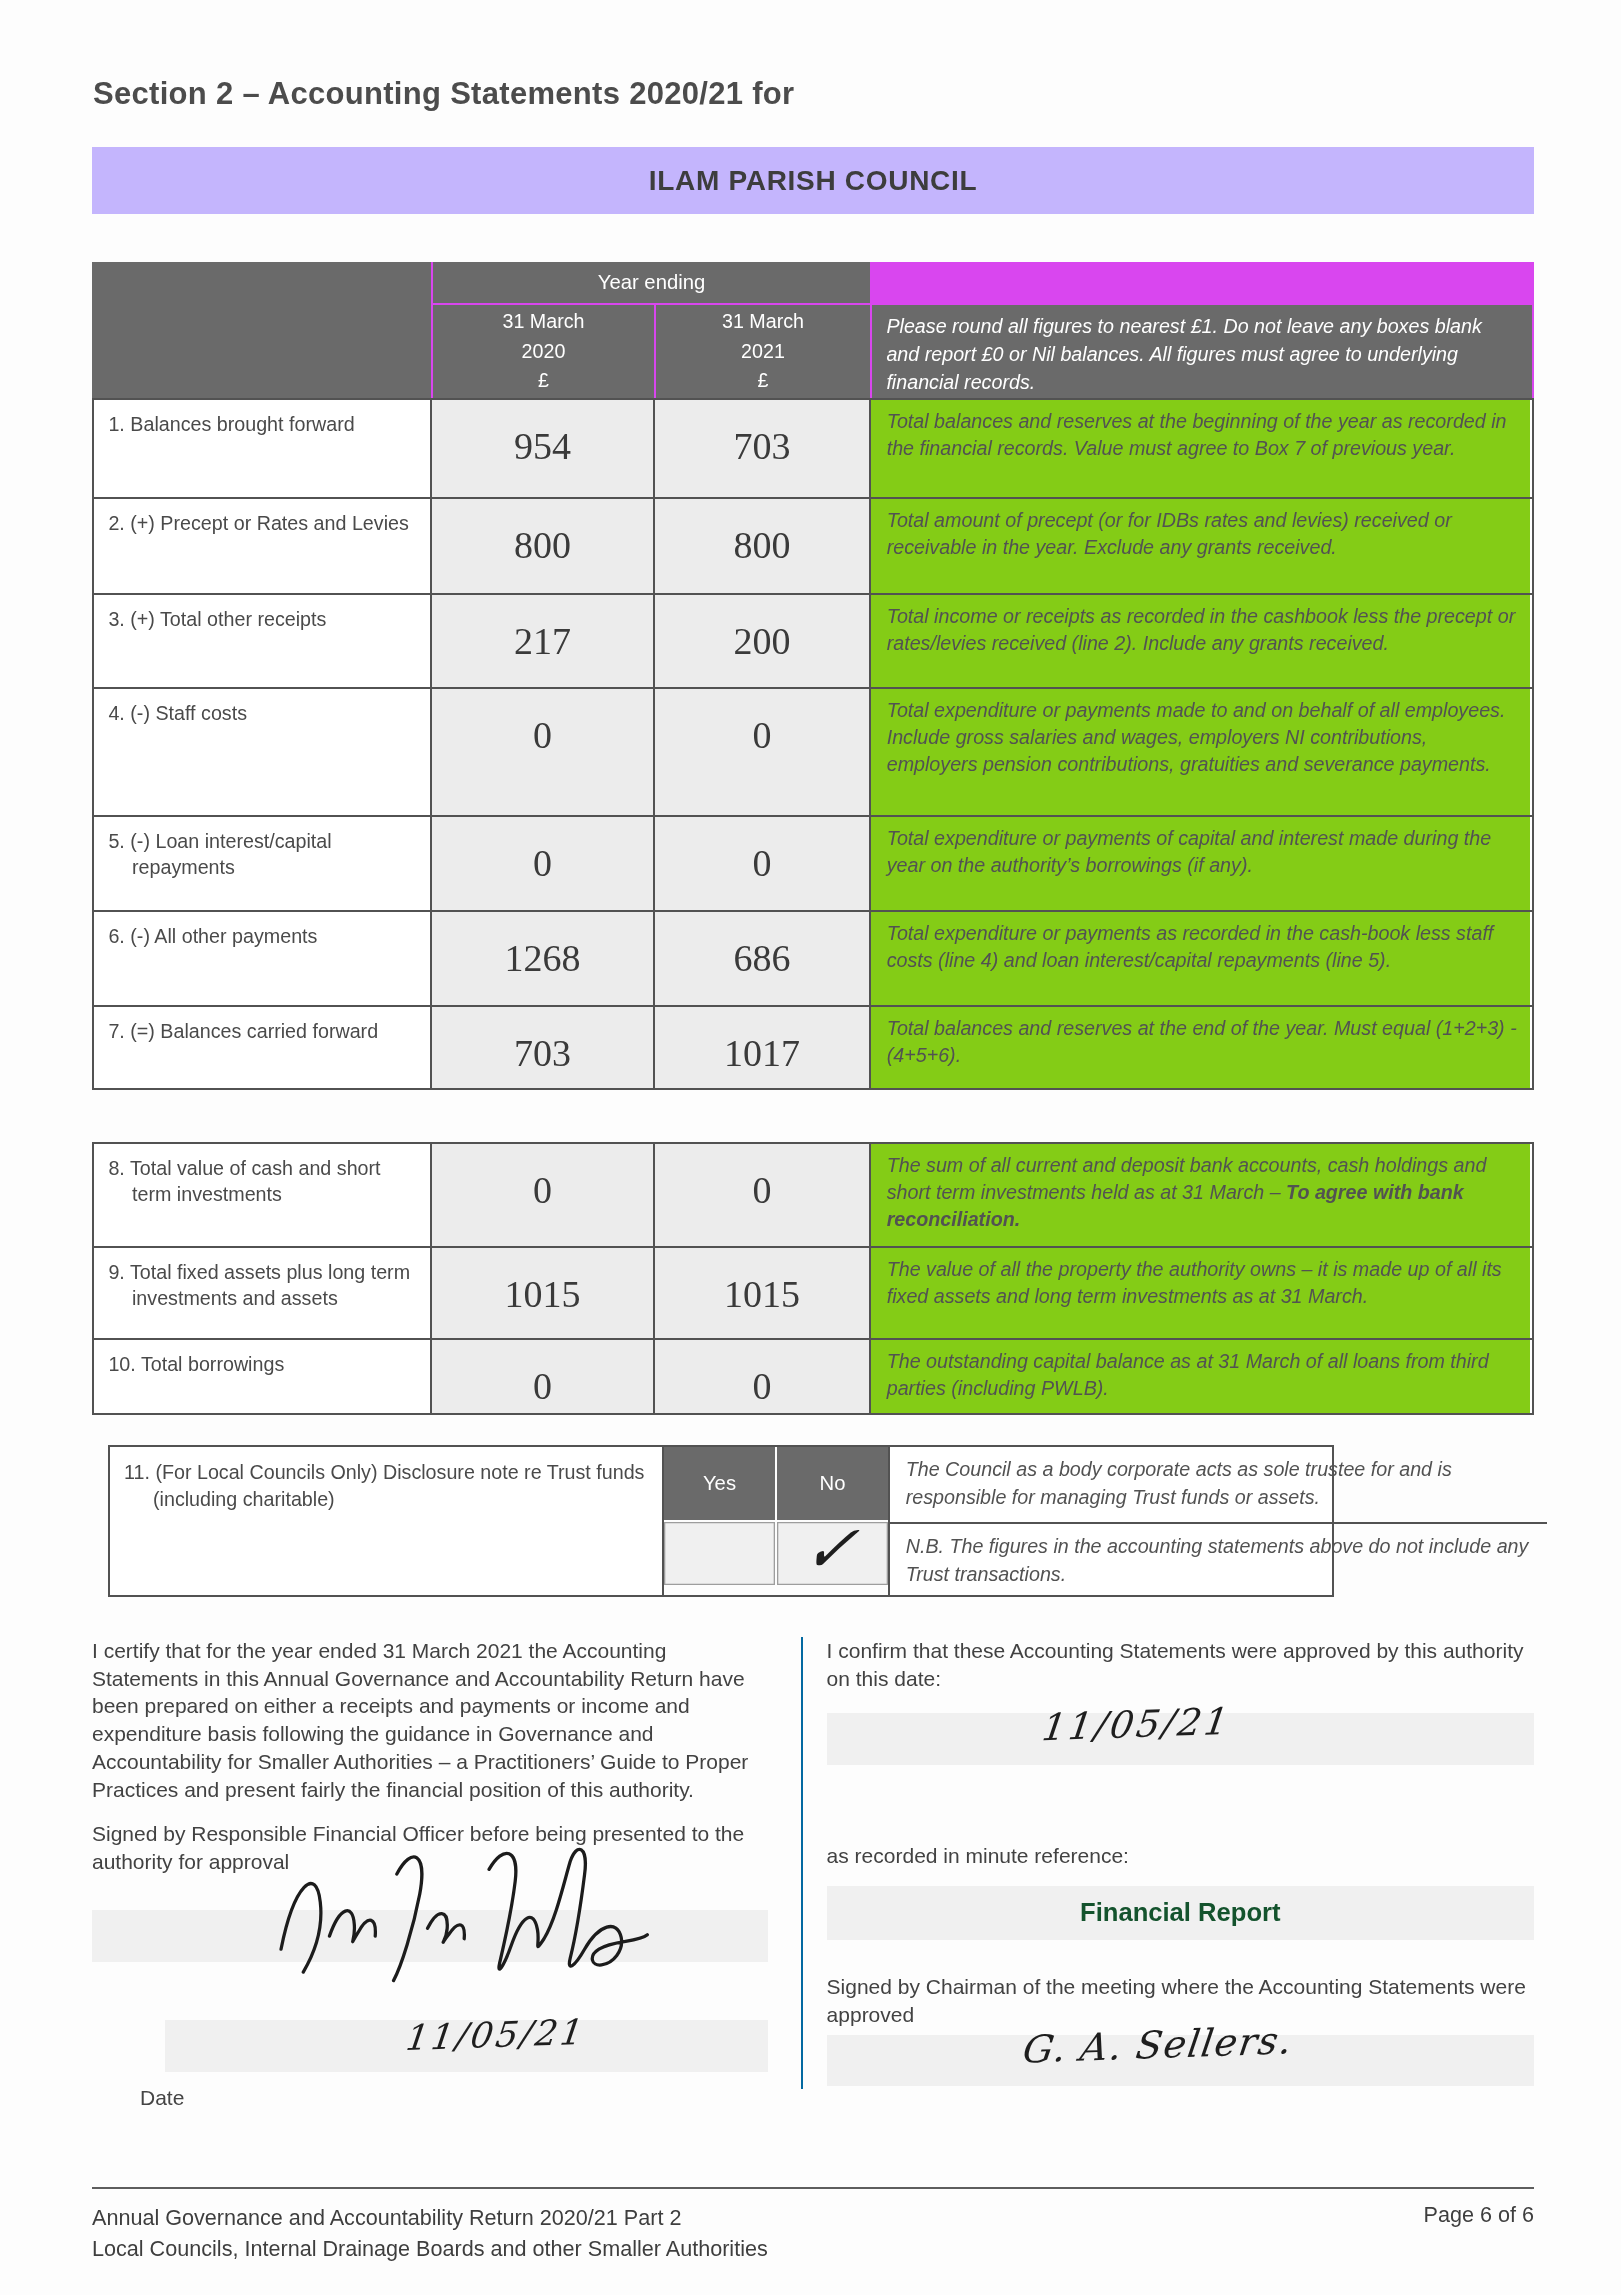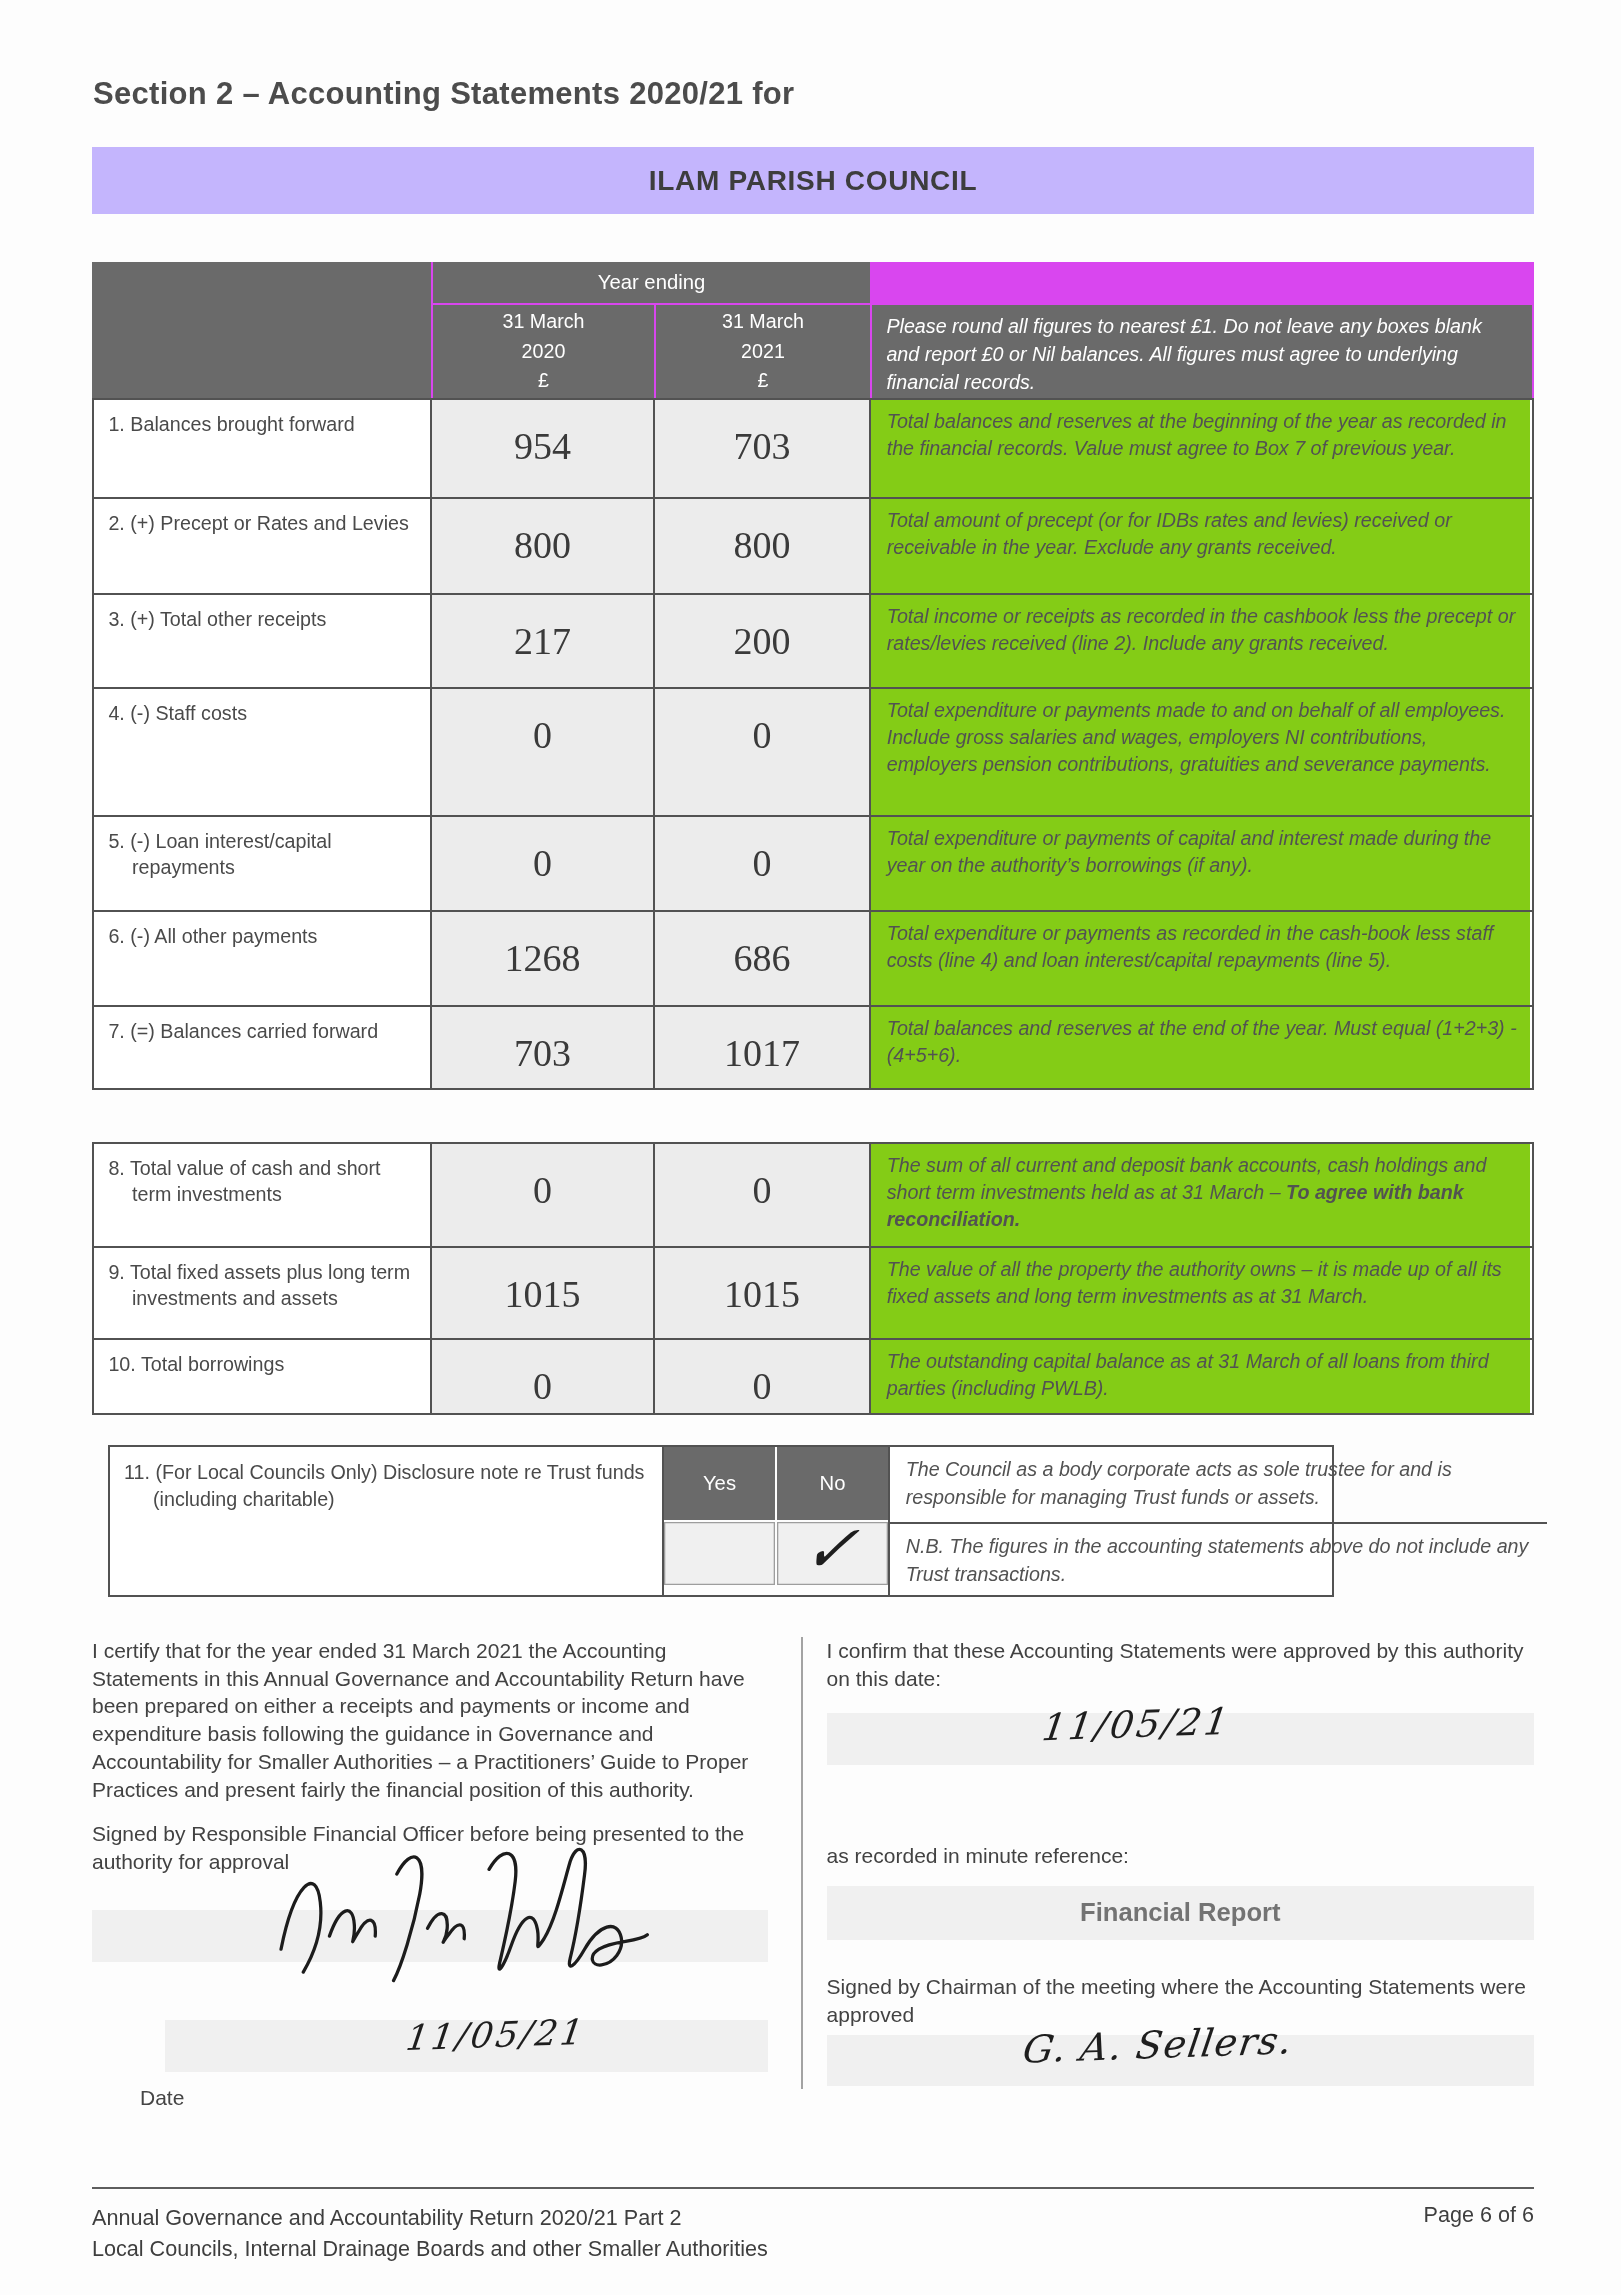--- a/index.html
+++ b/index.html
@@ -80,21 +80,21 @@
   }
   .t3-hdr { display:flex; align-items:center; justify-content:center; font-size:20.3px; }
   .t3-chk { background:#f0f0f0; box-shadow: inset 0 0 0 1.3px #9d9d9d; display:flex; align-items:center; justify-content:center; }
   .check-glyph { font-size: 64px; color: #5d5d5d; transform: rotate(7deg); margin-top: -9.2px; }
   .t3-notes { border-left: 2px solid #525252; display:flex; flex-direction:column; }
   .t3-note1 { min-height: 75px; padding: 9.2px 13px 3.9px 15.7px; font-style: italic; font-size: 19.7px; color:#525252; line-height:1.4; }
   .t3-note2 { border-top: 2px solid #525252; flex: 1; padding: 9.2px 13px 6.6px 15.7px; font-style: italic; font-size: 19.7px; color:#525252; line-height:1.4; }
 
   
   .bottom { position: absolute; left: 92px; top: 1637px; width: 1442px; height: 452px; display: flex; }
-  .bleft { width: 711px; border-right: 2px solid #a3a3a3; padding-right: 33px; }
+  .bleft { width: 711px; border-right: 2px solid #0369a1; padding-right: 33px; }
   .bright { flex: 1; padding-left: 23.6px; }
   .bodytext { font-size: 21px; color: #424242; line-height: 1.32; }
   .cert-par { margin-bottom: 17px; }
   .sig-area { position: relative; height: 131px; }
   .band { background: #f0f0f0; }
   .sig-band { position: absolute; left: 0; right: 0; top: 34px; height: 52px; }
   .sig-svg { position: absolute; left: 164px; top: -38px; }
   .date-area { position: relative; height: 77px; margin-top: 2.6px; }
   .date-band { position: absolute; left: 73px; right: 0; top: 10.5px; height: 52px; }
   .hand {
@@ -103,21 +103,21 @@
     transform: skewX(-10deg) rotate(-2deg);
   }
   .rfo-date { position: absolute; left: 315px; top: 5.2px; font-size: 35px; }
   .date-lbl { font-size: 21px; color: #454545; margin-left: 48px; }
 
   .confirm-par { margin-bottom: 21px; }
   .appr-band { position: relative; height: 52px; margin-bottom: 5.2px; }
   .appr-date { position: absolute; left: 216px; top: -10.5px; font-size: 37px; }
   .minute-label { margin-top: 77px; margin-bottom: 15.7px; }
   .minute-band { height: 54px; display: flex; align-items: center; justify-content: center; }
-  .minute-ref { font-size: 25.6px; font-weight: bold; color: #737373; }
+  .minute-ref { font-size: 25.6px; font-weight: bold; color: #14532d; }
   .chair-label { margin-top: 33px; margin-bottom: 6.6px; }
   .chair-band { position: relative; height: 51px; }
   .chair-sig { position: absolute; left: 197px; top: -11.8px; font-size: 38px; letter-spacing: 1.3px; }
 
   
   .footer { position: absolute; left: 92px; top: 2187px; width: 1442px; }
   .footer-rule { border-top: 2px solid #5e5e5e; margin-bottom: 13px; }
   .footer-row { display: flex; justify-content: space-between; align-items: flex-start; }
   .footer-left { font-size: 21.6px; color: #3e3e3e; line-height: 1.45; }
   .footer-page { font-size: 21.6px; color: #3e3e3e; }

